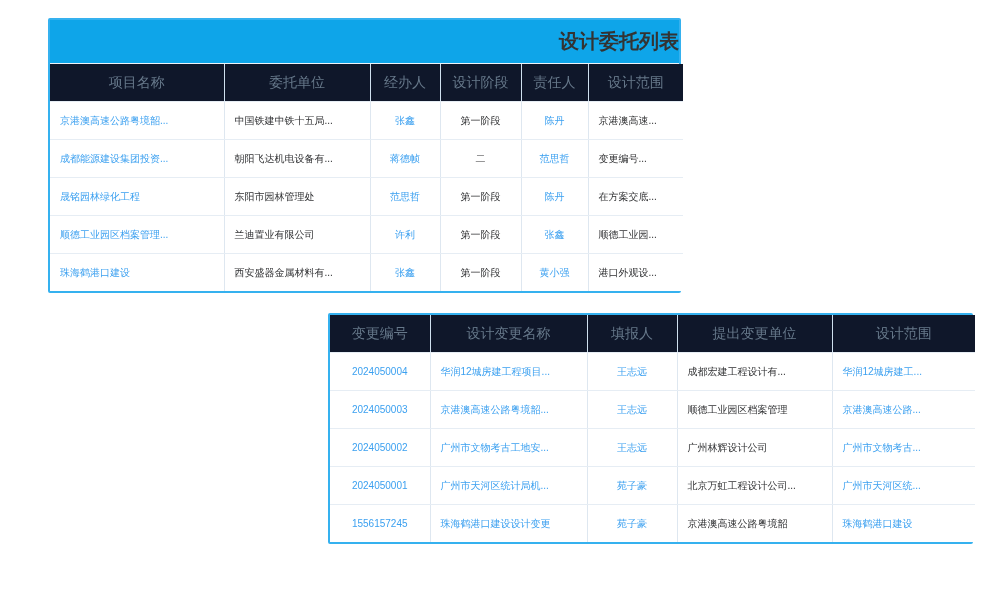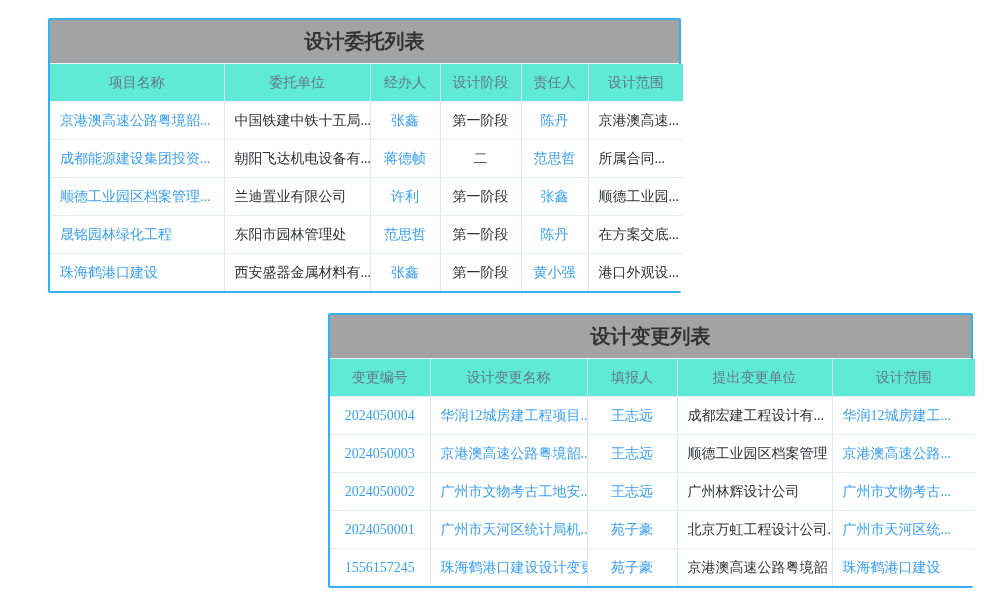--- a/index.html
+++ b/index.html
@@ -9,37 +9,36 @@
     font-family:"Liberation Sans","DejaVu Sans",sans-serif;
   }
   .panel{
     position:absolute;background:#ffffff;
     border:2px solid #35b1ef;border-radius:2px;
     box-sizing:border-box;
   }
   #panel-commission{left:48px;top:18px;width:633px;}
   #panel-change{left:328px;top:313px;width:645px;}
   .panel-title{
-    height:43px;line-height:43px;text-align:center;
+    height:43px;line-height:43px;text-align:right;
     font-size:20px;font-weight:bold;color:#333333;
-    background:#a3a3a3;border-bottom:1px solid #eef3f8;
+    background:#0ea5e9;border-bottom:1px solid #eef3f8;
   }
   table{border-collapse:collapse;width:100%;table-layout:fixed;}
   th{
-    background:#5eead4;color:#66788a;font-weight:normal;
+    background:#0f172a;color:#66788a;font-weight:normal;
     height:37px;font-size:14px;text-align:center;
     border-right:1px solid #cfe0ef;border-bottom:1px solid #e6edf4;
     padding:0 4px;white-space:nowrap;overflow:hidden;
   }
   td{
-    height:37px;font-size:14px;color:#303133;
+    height:37px;font-size:10px;color:#303133;
     border-right:1px solid #dee7f0;border-bottom:1px solid #e6edf4;
     padding:0 4px 0 10px;white-space:nowrap;overflow:hidden;
     background:#ffffff;
-    font-family:Liberation Serif, serif;
   }
   th:last-child,td:last-child{border-right:none;}
   tr:last-child td{border-bottom:none;}
   td.c{text-align:center;padding:0 4px;}
   td.l{text-align:left;}
   .link{color:#3ba0f0;cursor:pointer;}
 </style>
 </head>
 <body>
 
@@ -72,52 +71,51 @@
         <td class="c">第一阶段</td>
         <td class="c link">陈丹</td>
         <td class="l">京港澳高速...</td>
       </tr>
       <tr>
         <td class="l link">成都能源建设集团投资...</td>
         <td class="l">朝阳飞达机电设备有...</td>
         <td class="c link">蒋德帧</td>
         <td class="c">二</td>
         <td class="c link">范思哲</td>
-        <td class="l">所属合同...</td>
+        <td class="l">变更编号...</td>
+      </tr>
+      <tr>
+        <td class="l link">晟铭园林绿化工程</td>
+        <td class="l">东阳市园林管理处</td>
+        <td class="c link">范思哲</td>
+        <td class="c">第一阶段</td>
+        <td class="c link">陈丹</td>
+        <td class="l">在方案交底...</td>
       </tr>
       <tr>
         <td class="l link">顺德工业园区档案管理...</td>
         <td class="l">兰迪置业有限公司</td>
         <td class="c link">许利</td>
         <td class="c">第一阶段</td>
         <td class="c link">张鑫</td>
         <td class="l">顺德工业园...</td>
-      </tr>
-      <tr>
-        <td class="l link">晟铭园林绿化工程</td>
-        <td class="l">东阳市园林管理处</td>
-        <td class="c link">范思哲</td>
-        <td class="c">第一阶段</td>
-        <td class="c link">陈丹</td>
-        <td class="l">在方案交底...</td>
       </tr>
       <tr>
         <td class="l link">珠海鹤港口建设</td>
         <td class="l">西安盛器金属材料有...</td>
         <td class="c link">张鑫</td>
         <td class="c">第一阶段</td>
         <td class="c link">黄小强</td>
         <td class="l">港口外观设...</td>
       </tr>
     </tbody>
   </table>
 </div>
 
 <div class="panel" id="panel-change">
-  <div class="panel-title">设计变更列表</div>
   <table>
     <colgroup>
       <col style="width:100px">
         <col style="width:157px">
         <col style="width:90px">
       <col style="width:155px">
         <col style="width:143px">
     </colgroup>
     <thead>
       <tr>

